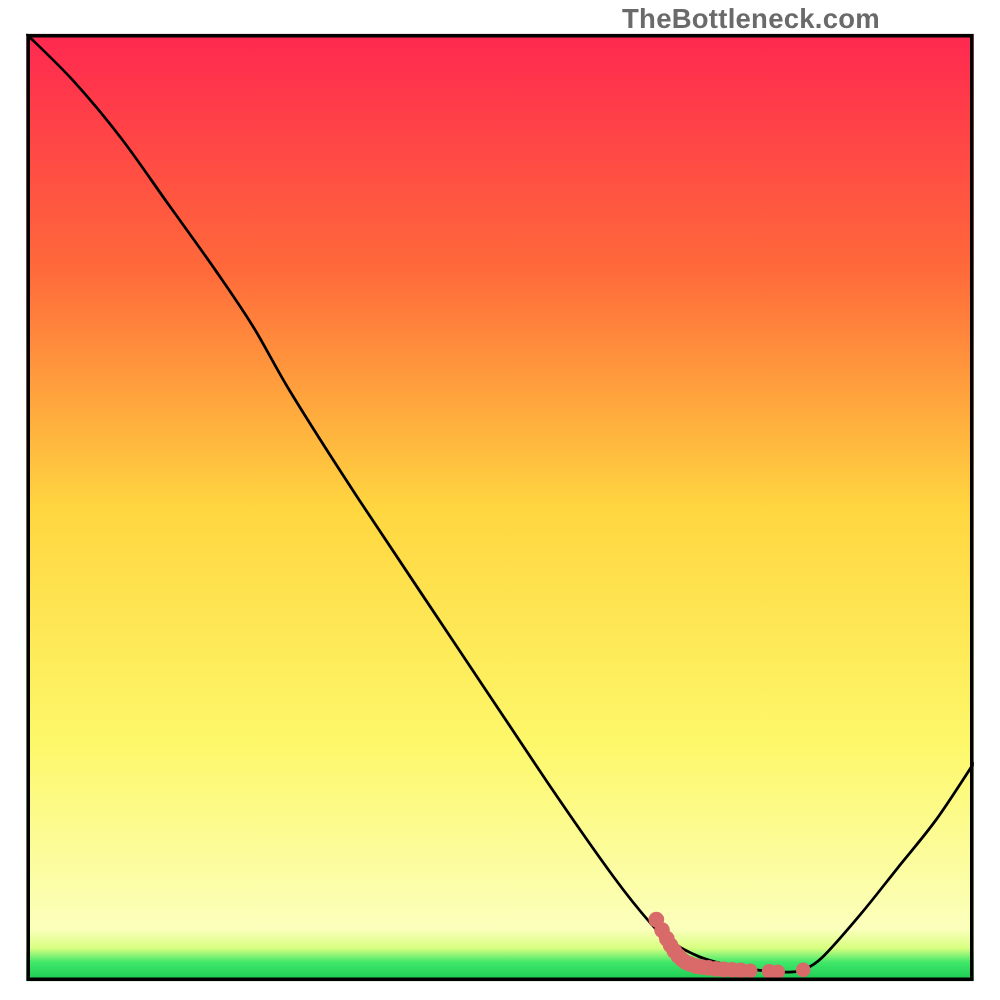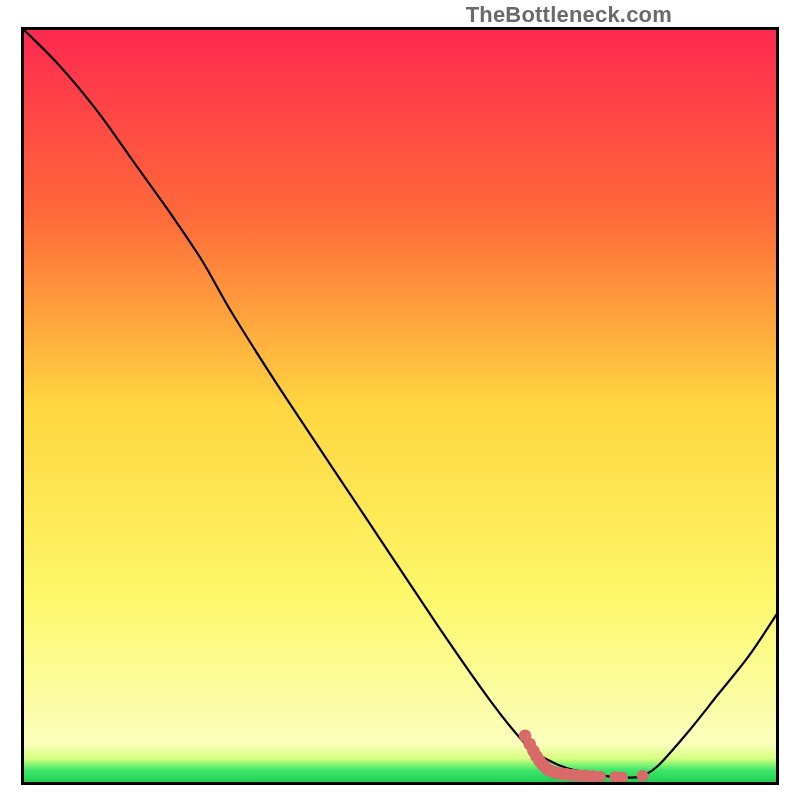--- a/index.html
+++ b/index.html
@@ -8,20 +8,21 @@
     width: 800px;
     height: 800px;
     overflow: hidden;
     background: #ffffff;
     font-family: Arial, Helvetica, sans-serif;
   }
   .wrap {
     position: relative;
     width: 684px;
     height: 800px;
+    padding-left: 32px;
   }
   .attribution {
     position: absolute;
     top: 2px;
     right: 12px;
     font-size: 22px;
     font-weight: 600;
     color: #6a6a6a;
     letter-spacing: 0.2px;
   }

